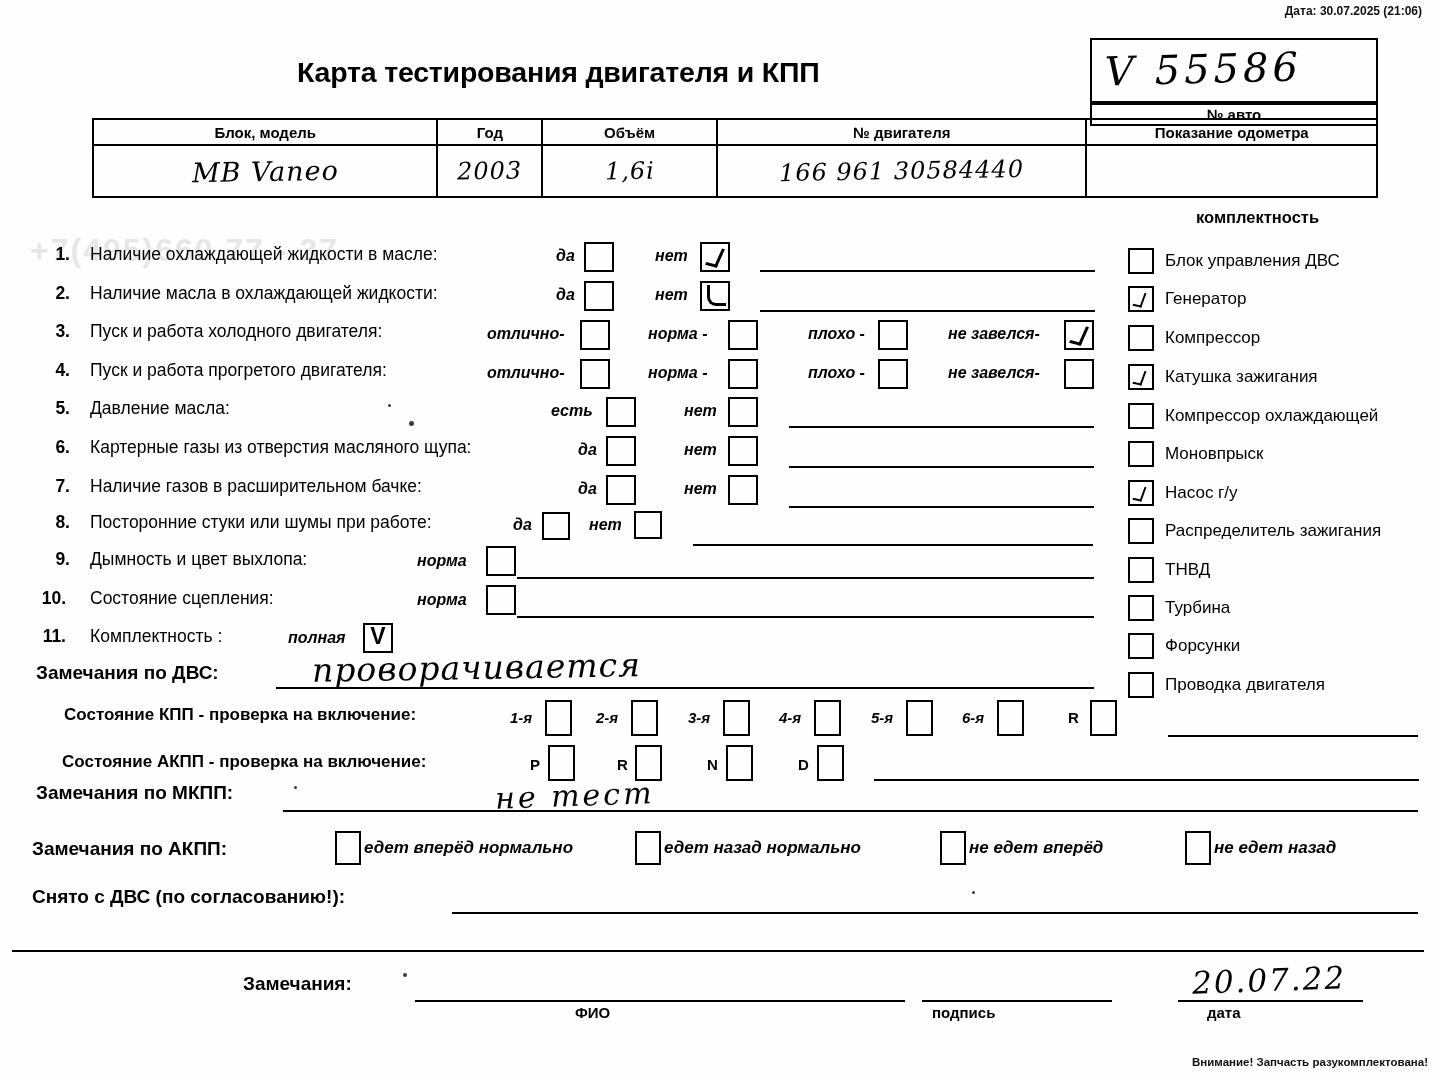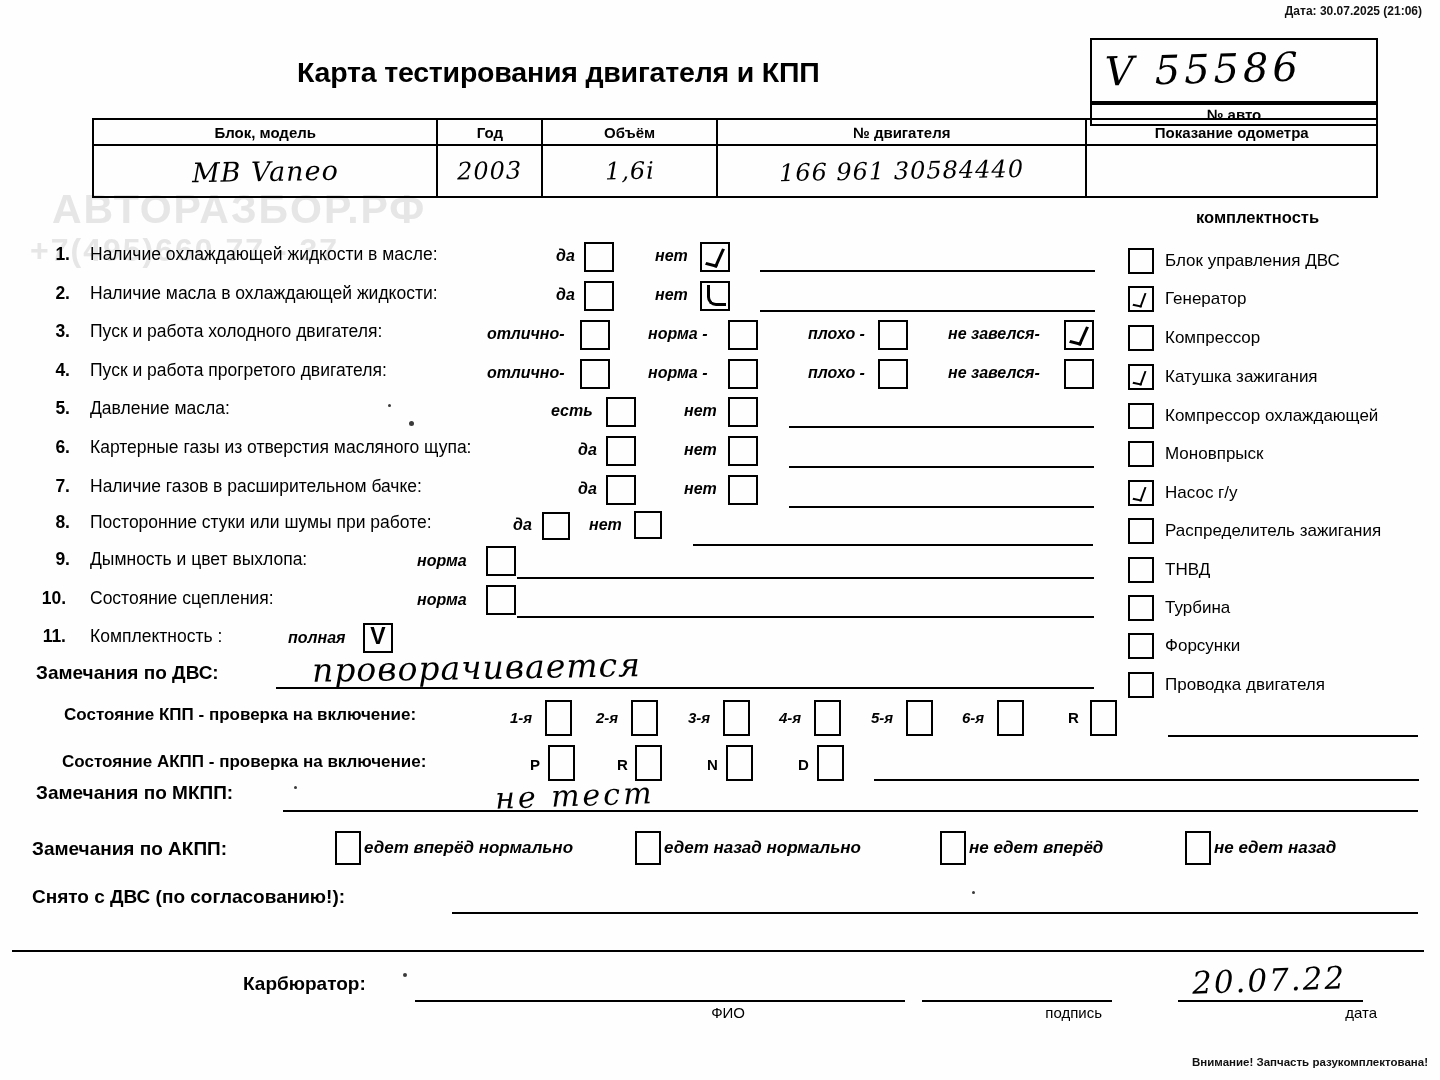--- a/index.html
+++ b/index.html
@@ -237,35 +237,34 @@
   }
   .akpp-lbl {
     position: absolute;
     font-size: 17px; font-style: italic; font-weight: 700;
     white-space: nowrap;
   }
 
   
   .sig-cap {
     position: absolute;
-    font-size: 15px; font-weight: 400;
-    text-align: right;
+    font-size: 15px; font-weight: 700;
+    text-align: left;
   }
   .speck {
     position: absolute;
     background: #3a3a3a;
     border-radius: 50%;
   }
 </style>
 </head>
 <body>
 
 <div id="page">
 
-  <div class="wm" id="wm-site">АВТОРАЗБОР.РФ</div>
   <div class="wm" id="wm-phone">+7(495)660 77 - 37</div>
 
   <div id="top-date">Дата: 30.07.2025 (21:06)</div>
 
   <div id="title">Карта тестирования двигателя  и КПП</div>
 
   <div id="auto-box"></div>
   <div id="auto-num">V 55586</div>
   <div id="auto-label">№ авто</div>
 
@@ -492,21 +491,21 @@
   <span class="akpp-box" style="left:940px;top:831px"></span>
   <span class="akpp-lbl" style="left:969px;top:838px">не едет вперёд</span>
   <span class="akpp-box" style="left:1185px;top:831px"></span>
   <span class="akpp-lbl" style="left:1214px;top:838px">не едет назад</span>
 
   <div class="sec-lbl" style="left:32px;top:886px">Снято с ДВС (по согласованию!):</div>
   <div class="rule" style="left:452px;top:912px;width:966px"></div>
 
   <div class="rule" style="left:12px;top:950px;width:1412px"></div>
 
-  <div class="sec-lbl" style="left:243px;top:973px">Карбюратор:</div>
+  <div class="sec-lbl" style="left:243px;top:973px">Замечания:</div>
   <div class="rule" style="left:415px;top:1000px;width:490px"></div>
   <div class="sig-cap" style="left:575px;top:1004px;width:170px">ФИО</div>
   <div class="rule" style="left:922px;top:1000px;width:190px"></div>
   <div class="sig-cap" style="left:932px;top:1004px;width:170px">подпись</div>
   <div class="rule" style="left:1178px;top:1000px;width:185px"></div>
   <div class="sig-cap" style="left:1207px;top:1004px;width:170px">дата</div>
   <div class="hand" id="hw-date">20.07.22</div>
 
   <div id="footer-notice">Внимание! Запчасть разукомплектована!</div>
 

